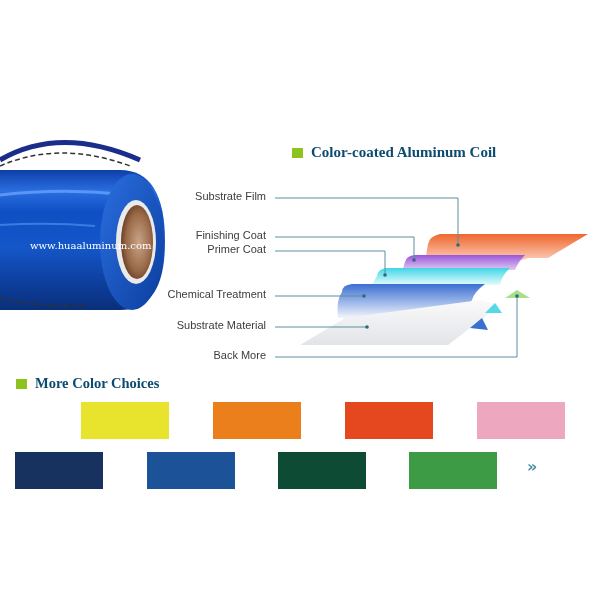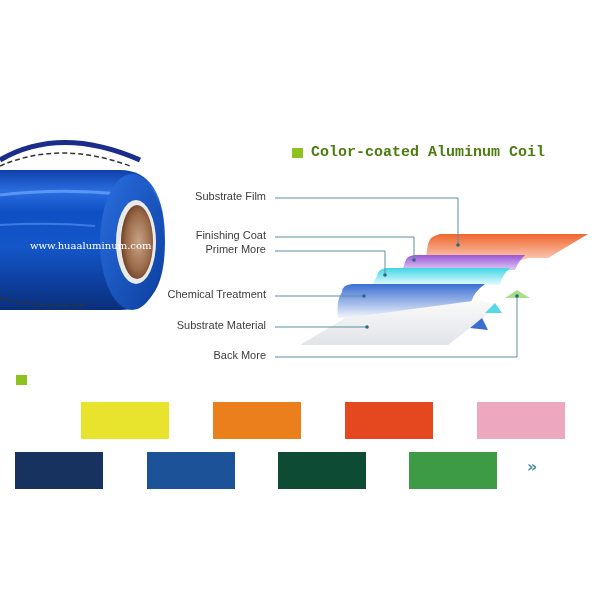--- a/index.html
+++ b/index.html
@@ -1,20 +1,20 @@
 <!DOCTYPE html>
 <html><head>
 <meta charset="utf-8">
 <style>
   html, body { margin: 0; padding: 0; background: #ffffff; }
   body { width: 600px; height: 600px; position: relative; overflow: hidden; font-family: "DejaVu Sans", sans-serif; }
   .abs { position: absolute; }
 
   
-  .section-title { position: absolute; display: flex; align-items: center; font-weight: bold; color: #4d7c0f; font-family: Liberation Mono, monospace; }
+  .section-title { position: absolute; display: flex; align-items: center; font-weight: bold; color: #0c4a6e; font-family: Liberation Serif, serif; }
   .section-title .bullet { width: 11px; height: 10px; background: #8dc21f; margin-right: 8px; }
   .title-main { left: 292px; top: 144px; font-size: 15px; }
   .title-colors { left: 16px; top: 375px; font-size: 14.5px; }
 
   
   .coil-wrap { position: absolute; left: 0; top: 130px; width: 175px; height: 190px; }
 
   
   .layer-label { position: absolute; right: 334px; font-size: 11px; color: #3c3c3c; white-space: nowrap; font-family: "Liberation Sans", sans-serif; }
   .leaders { position: absolute; left: 0; top: 0; width: 600px; height: 600px; pointer-events: none; }
@@ -128,27 +128,28 @@
     <circle cx="414" cy="260" r="1.8"></circle>
     <circle cx="385" cy="275" r="1.8"></circle>
     <circle cx="364" cy="296" r="1.8"></circle>
     <circle cx="367" cy="327" r="1.8"></circle>
     <circle cx="517" cy="296" r="1.8"></circle>
   </g>
 </svg>
 
 <div class="layer-label" style="top:190px;">Substrate Film</div>
 <div class="layer-label" style="top:229px;">Finishing Coat</div>
-<div class="layer-label" style="top:243px;">Primer More</div>
+<div class="layer-label" style="top:243px;">Primer Coat</div>
 <div class="layer-label" style="top:288px;padding-left:44px;">Chemical Treatment</div>
 <div class="layer-label" style="top:319px;">Substrate Material</div>
 <div class="layer-label" style="top:349px;">Back More</div>
 
 <div class="section-title title-colors">
   <span class="bullet"></span>
+  <span>More Color Choices</span>
 </div>
 
 <div class="swatch" style="left:81px;  top:402px; background:#e8e42e;"></div>
 <div class="swatch" style="left:213px; top:402px; background:#ea7f1c;"></div>
 <div class="swatch" style="left:345px; top:402px; background:#e5481f;"></div>
 <div class="swatch" style="left:477px; top:402px; background:#eda7bf;"></div>
 
 <div class="swatch" style="left:15px;  top:452px; background:#17325f;"></div>
 <div class="swatch" style="left:147px; top:452px; background:#1b5298;"></div>
 <div class="swatch" style="left:278px; top:452px; background:#0d4b34;"></div>

